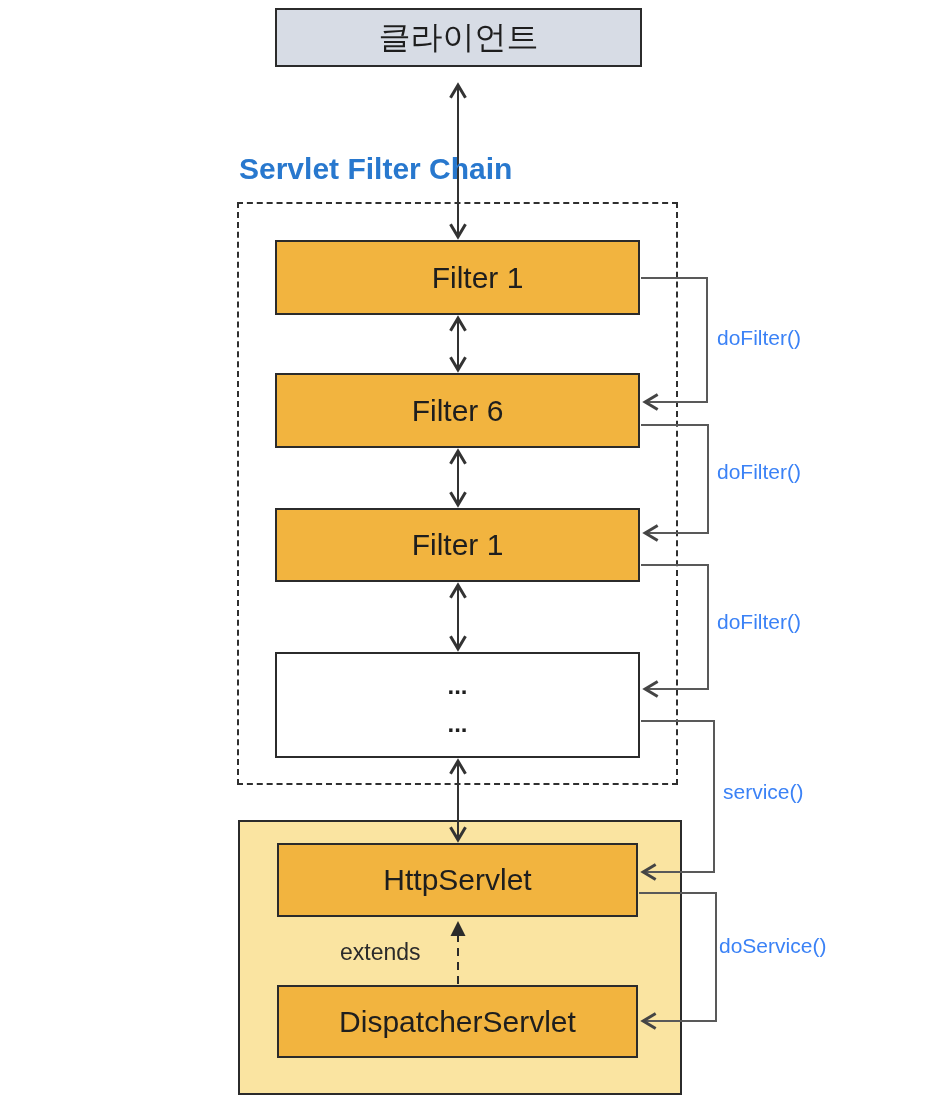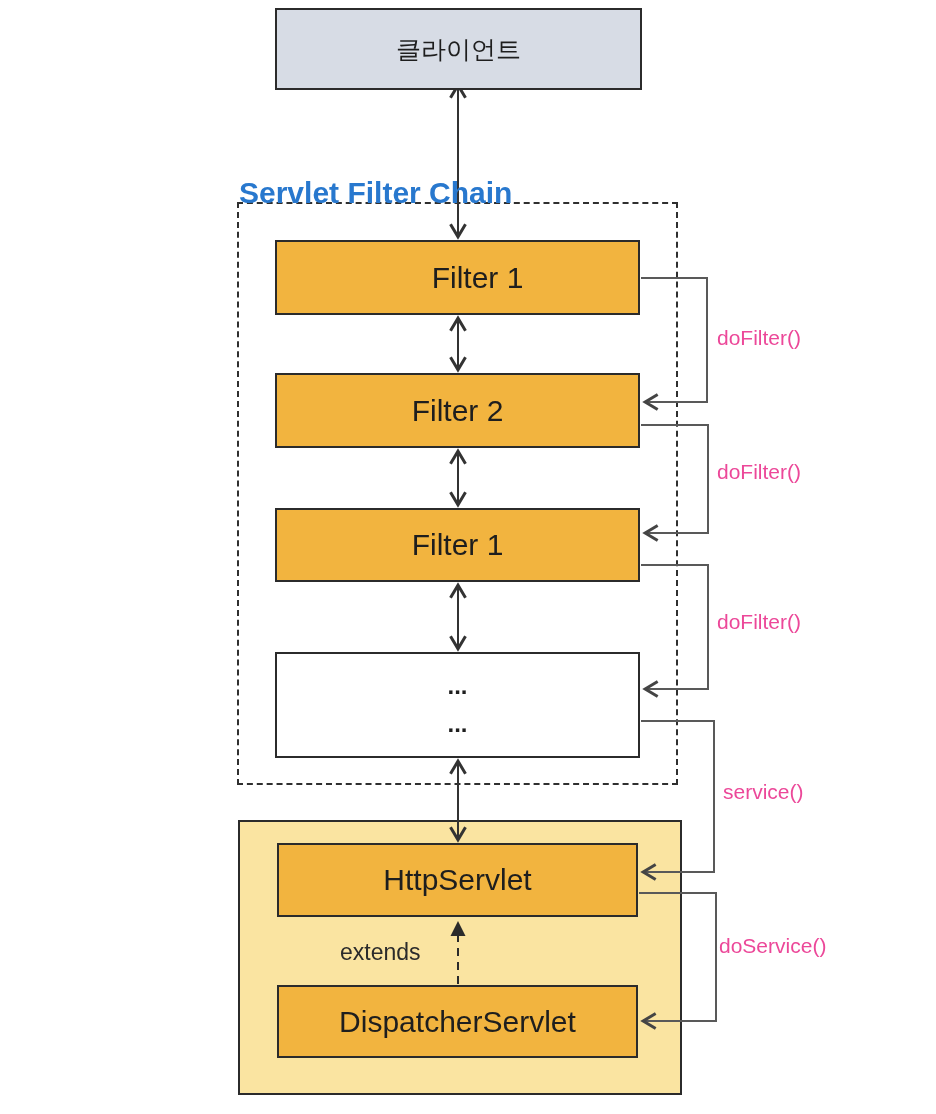--- a/index.html
+++ b/index.html
@@ -26,32 +26,31 @@
     position: absolute;
     display: flex;
     align-items: center;
     justify-content: center;
     border: 2px solid #2b2b2b;
     box-sizing: border-box;
     color: #1e1e1e;
     font-size: 30px;
   }
   .client-box {
-    left: 275px; top: 8px; width: 367px; height: 82px;
+    left: 275px; top: 8px; width: 367px; height: 59px;
     background: var(--client-fill, #D7DCE5);
-    font-size: 25px;
+    font-size: 32px;
     align-items: center;
   }
   .chain-title {
     left: 239px; top: 152px; width: 330px; height: 36px;
     color: var(--title-blue, #2878CE);
     font-size: 30px;
     font-weight: bold;
     white-space: nowrap;
-    margin-top: 24px;
   }
   .dashed-region {
     left: 237px; top: 202px; width: 441px; height: 583px;
     border: 2px dashed #2f2f2f;
     box-sizing: border-box;
     background: transparent;
   }
   .filter-box {
     left: 275px; width: 365px; height: 75px;
     background: var(--filter-fill, #F2B43F);
@@ -75,21 +74,21 @@
     box-sizing: border-box;
   }
   .servlet-box {
     left: 277px; width: 361px; height: 74px;
     background: var(--filter-fill, #F2B43F);
   }
   .http-servlet { top: 843px; }
   .dispatcher-servlet { top: 985px; height: 73px; }
   .edge-label {
     position: absolute;
-    color: #ec4899;
+    color: #3b82f6;
     font-size: 21px;
     white-space: nowrap;
   }
   .extends-label {
     position: absolute;
     left: 340px; top: 939px; width: 105px;
     color: #2b2b2b;
     font-size: 23px;
     white-space: nowrap;
   }
@@ -134,21 +133,21 @@
   <div class="box client-box">
     <span>클라이언트</span>
   </div>
 
   <div class="abs chain-title">Servlet Filter Chain</div>
 
   <div class="box filter-box filter-1">
     <span>Filter 1</span>
   </div>
   <div class="box filter-box filter-2">
-    <span>Filter 2</span>
+    <span>Filter 6</span>
   </div>
   <div class="box filter-box filter-3">
     <span>Filter 1</span>
   </div>
 
   <div class="box ellipsis-box">
     <span>...</span>
     <span>...</span>
   </div>
 

